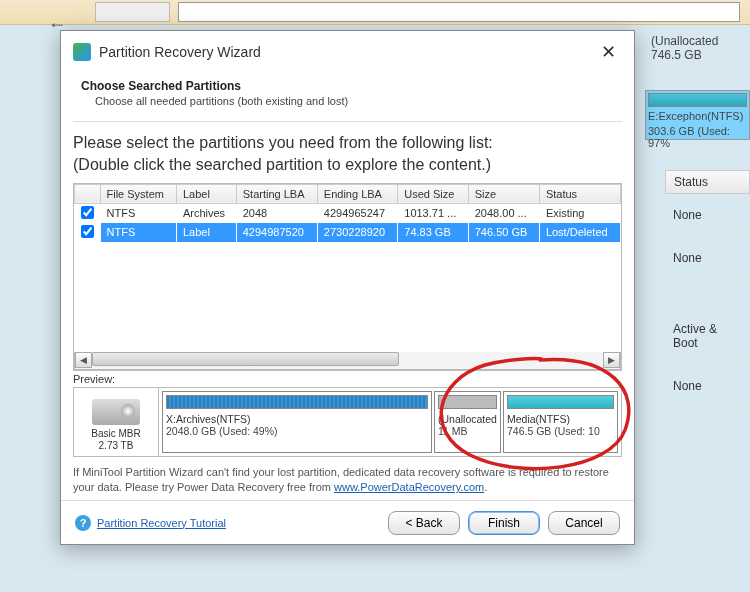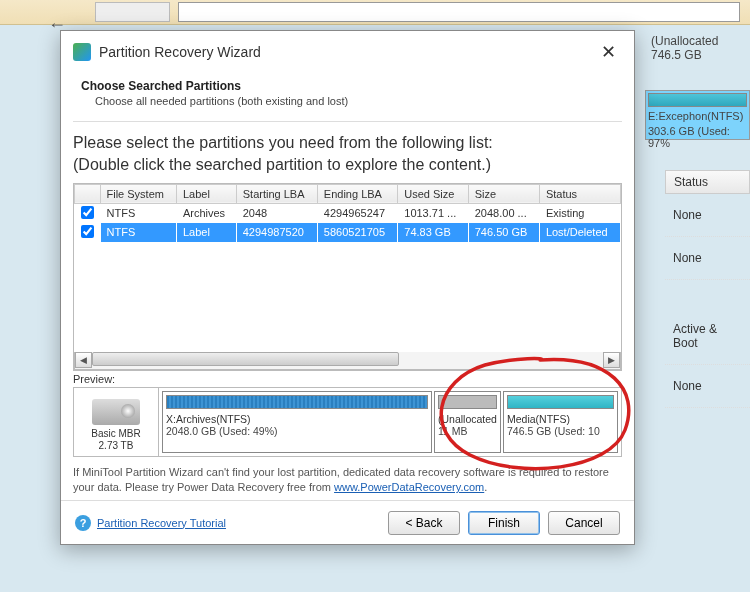--- a/index.html
+++ b/index.html
@@ -68,21 +68,21 @@
 .p-media { flex:1; }
 
 .footnote { font-size:11px; color:#555; margin-top:8px; line-height:1.4; }
 .footnote a { color:#1a5fb4; text-decoration:underline; }
 
 .footer { border-top:1px solid #ddd; padding:10px 14px; display:flex; align-items:center; gap:8px; }
 .help { display:flex; align-items:center; gap:6px; font-size:11px; }
 .help-icon { width:16px; height:16px; border-radius:50%; background:#3b9fe0; color:#fff; text-align:center; line-height:16px; font-weight:bold; font-size:11px; }
 .help a { color:#1a5fb4; text-decoration:underline; }
 .spacer { flex:1; }
-.btn { min-width:72px; padding:4px 12px; font-size:12px; background:linear-gradient(#fdfdfd,#e5e5e5); border:1px solid #999; border-radius:3px; cursor:pointer; }
+.btn { min-width:72px; padding:4px 12px; font-size:12px; background:linear-gradient(#fdfdfd,#e5e5e5); border:1px solid #999; border-radius:8px; cursor:pointer; }
 .btn.primary { border-color:#4a90d9; box-shadow: 0 0 0 1px #8fc0ea inset; }
 
 
 .annot { position:absolute; pointer-events:none; }
 .annot svg { overflow:visible; }
 </style>
 </head>
 <body>
 
 <div class="bg-top">
@@ -147,21 +147,21 @@
             <td>4294965247</td>
             <td>1013.71 ...</td>
             <td>2048.00 ...</td>
             <td>Existing</td>
           </tr>
           <tr class="sel">
             <td class="cb-cell" style="background:#fff"><input type="checkbox" checked="" style=""></td>
             <td>NTFS</td>
             <td>Label</td>
             <td>4294987520</td>
-            <td>5860521705</td>
+            <td>2730228920</td>
             <td>74.83 GB</td>
             <td>746.50 GB</td>
             <td>Lost/Deleted</td>
           </tr>
         </tbody>
       </table>
       <div class="tbl-scroll">
         <div class="sc-btn">◀</div>
         <div class="sc-track">
             <div class="sc-thumb"></div>

